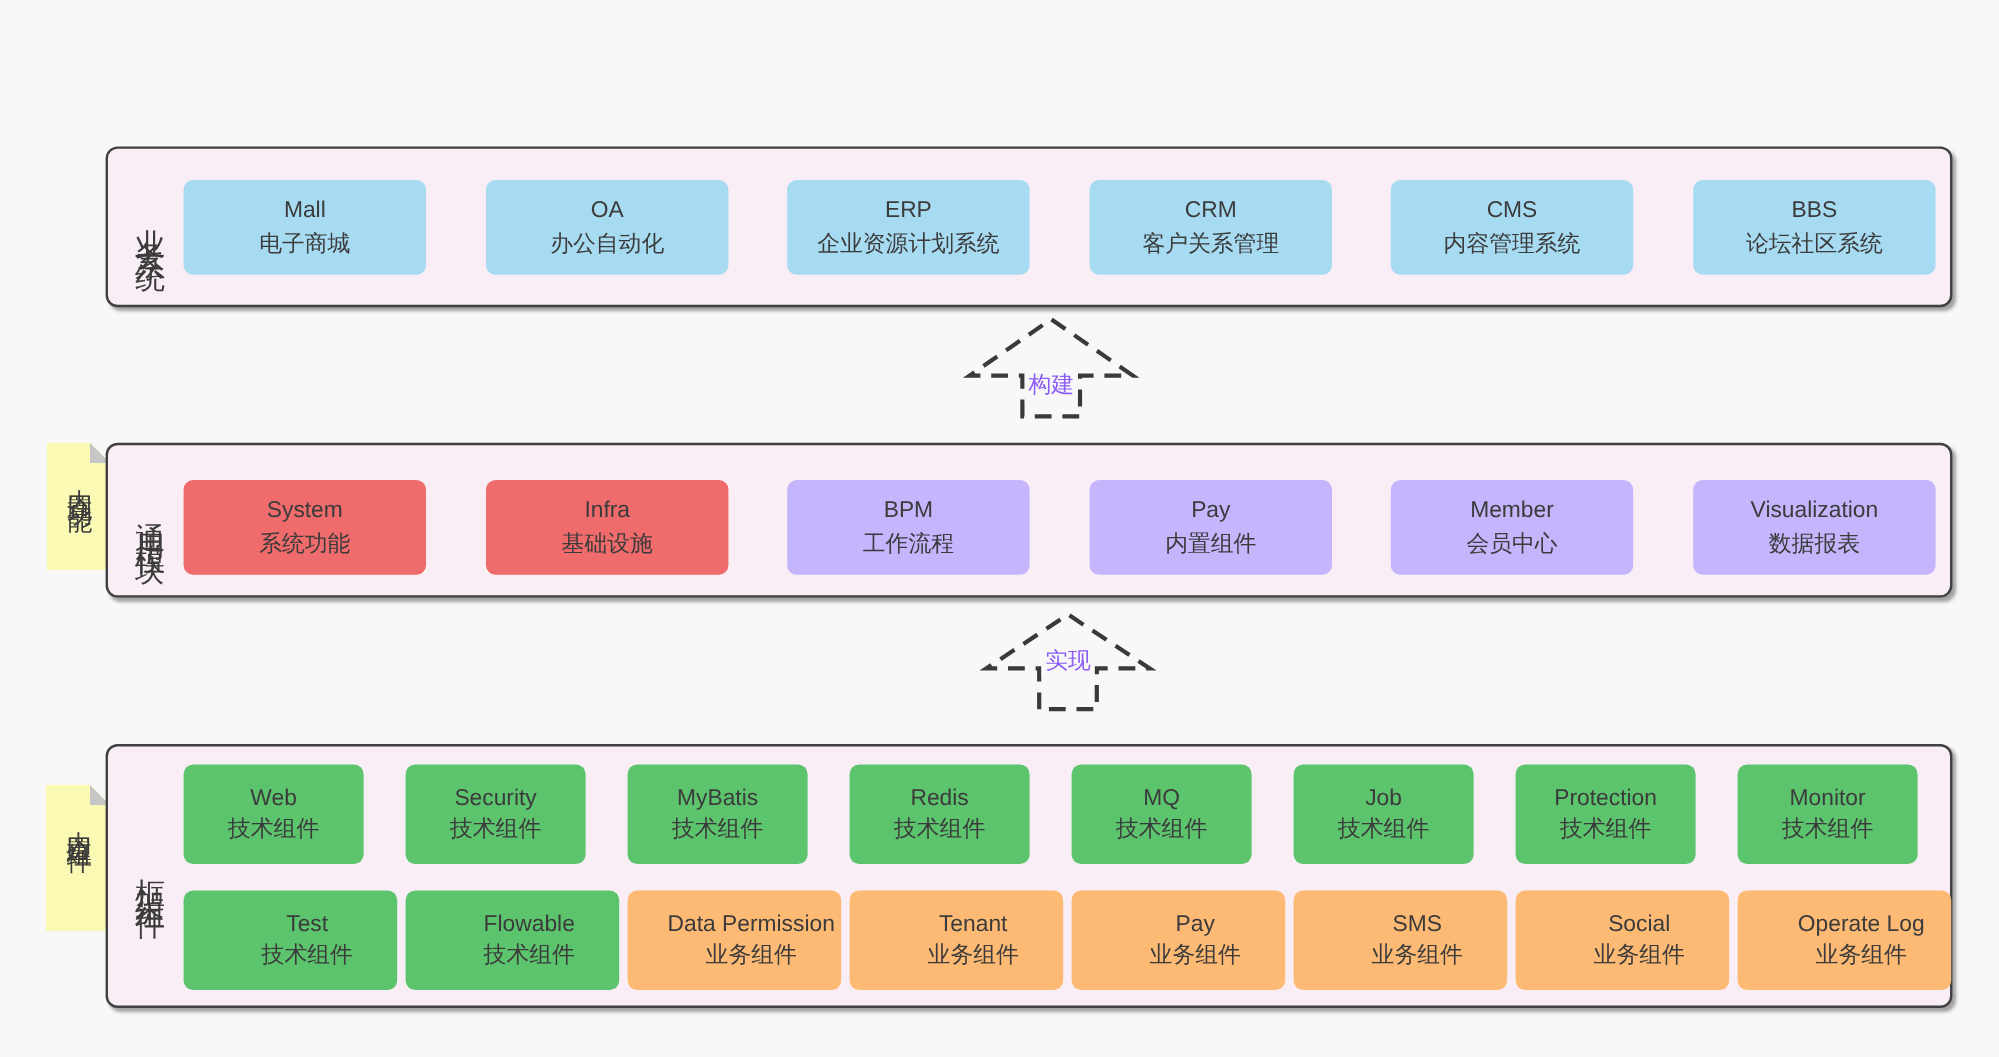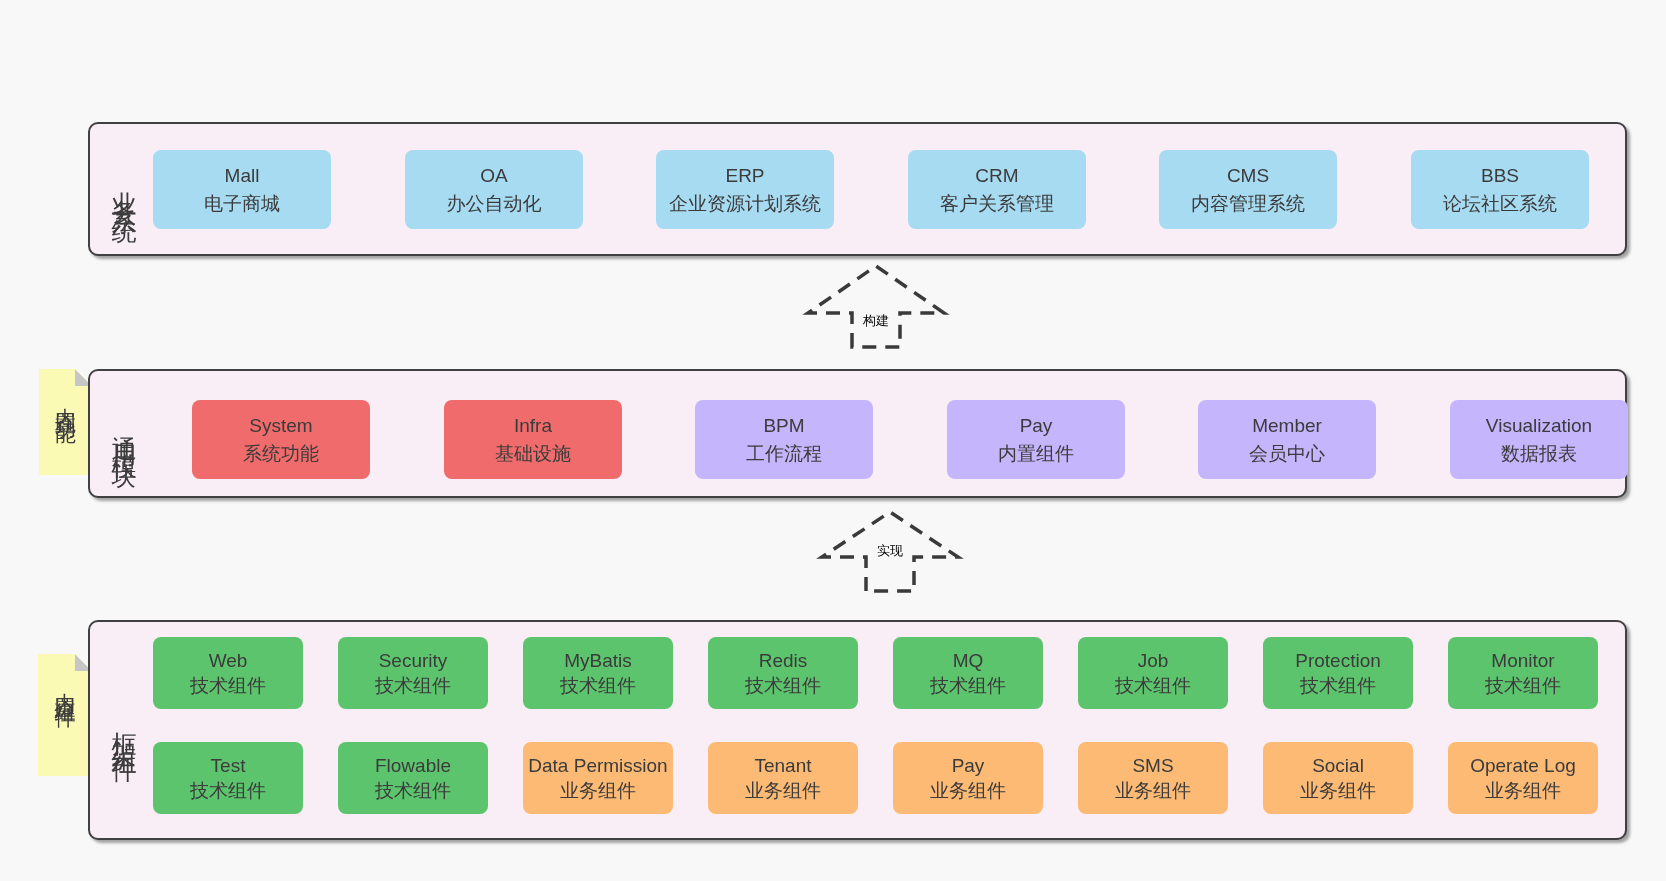--- a/index.html
+++ b/index.html
@@ -12,26 +12,26 @@
   .band1{top:122px;height:134px;}
   .band2{top:369px;height:129px;}
   .band3{top:620px;height:220px;}
 
   .band-label{position:absolute;left:12px;top:0;bottom:0;width:46px;display:flex;align-items:center;justify-content:center;
         font-size:25px;writing-mode:vertical-rl;text-orientation:upright;letter-spacing:9px;color:#3b3b3b;}
 
   
   .box{position:absolute;border-radius:8px;display:flex;flex-direction:column;align-items:center;justify-content:center;
        text-align:center;font-size:19px;line-height:1.45;}
-  .band1 .box,.band2 .box{width:178px;height:79px;}
+  .band1 .box,.band2 .box{width:202px;height:79px;}
   .band1 .box{top:26px;}
-  .band2 .box{top:29px;margin-left:39px;}
-  .band3 .box{width:150px;height:72px;line-height:1.33;}
+  .band2 .box{top:29px;}
+  .band3 .box{width:150px;height:83px;line-height:1.33;}
   .row1 .box{top:15px;}
-  .row2 .box{top:120px;}
+  .row2 .box{top:120px;padding-left:28px;}
   .blue{background:#a7dbf2;}
   .red{background:#f06b6b;}
   .pink{background:#c4b5fd;}
   .green{background:#5dc46e;}
   .lightgreen{background:#fdba74;}
 
   
   .c6-0{left:63px;}.c6-1{left:315px;}.c6-2{left:566px;}.c6-3{left:818px;}.c6-4{left:1069px;}.c6-5{left:1321px;}
   .c8-0{left:63px;}.c8-1{left:248px;}.c8-2{left:433px;}.c8-3{left:618px;}.c8-4{left:803px;justify-content:center;}.c8-5{left:988px;}.c8-6{left:1173px;}.c8-7{left:1358px;}
 
@@ -43,21 +43,21 @@
   .note-bot{left:38px;top:654px;width:54px;height:122px;}
   .note-text{margin-top:22px;font-size:21px;writing-mode:vertical-rl;text-orientation:upright;letter-spacing:5px;color:#3b3b3b;}
   .note-fold{position:absolute;top:0;right:0;width:17px;height:17px;background:#c6c6c6;
         clip-path:polygon(0 0,100% 100%,0 100%);z-index:2;}
 
   
   .arrow-svg{position:absolute;z-index:1;}
   .arrow1{left:800px;top:256px;}
   .arrow2{left:814px;top:500px;}
   .arrow-path{fill:none;stroke:#3a3a3a;stroke-width:3.5;stroke-dasharray:14 9;}
-  .arrow-label{position:absolute;z-index:3;background:#f8f8f8;padding:1px 3px;font-size:13px;color:#000000;}
+  .arrow-label{position:absolute;z-index:3;background:#f8f8f8;padding:1px 3px;font-size:19px;color:#8b5cf6;}
   .arrow-label-1{left:876px;top:321px;transform:translate(-50%,-50%);}
   .arrow-label-2{left:890px;top:551px;transform:translate(-50%,-50%);}
 </style>
 </head>
 <body>
 
 <div class="canvas">
 
   <div class="note note-mid">
     <div class="note-fold"></div>

